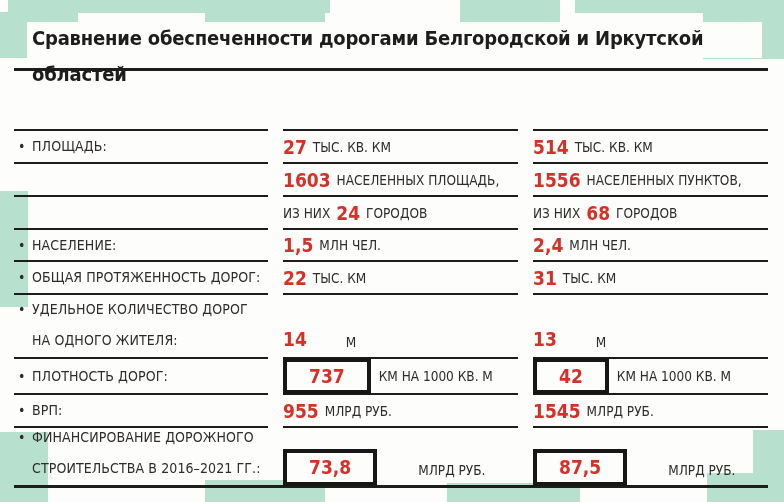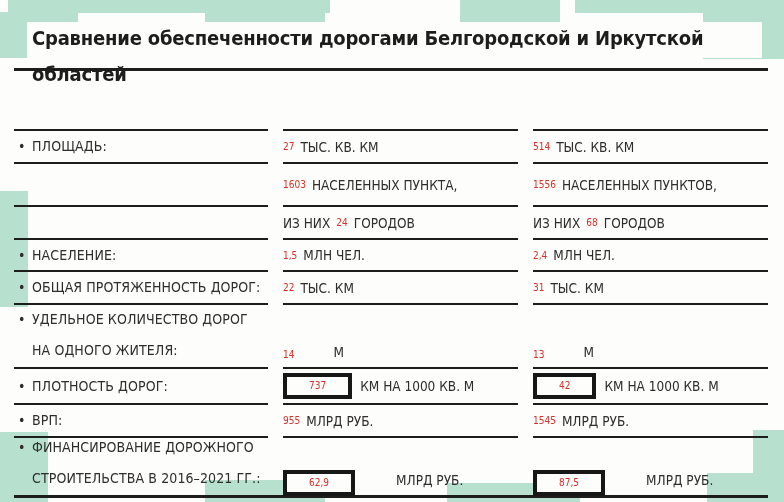--- a/index.html
+++ b/index.html
@@ -50,21 +50,21 @@
   .val-cell{width:235px;flex:0 0 235px;display:flex;align-items:center;}
   .row.end .label-cell{justify-content:flex-end;padding-bottom:1px;}
   .row.end .val-cell{align-items:flex-end;padding-bottom:7px;gap:33px;}
   .row.hdr{height:58px;flex-direction:column;}
   .hdr .val-cell{align-items:flex-end;padding-bottom:6px;}
   .region-h{font-size:19px;font-weight:bold;color:var(--hred);letter-spacing:-0.2px;white-space:nowrap;}
   .lab-line{position:relative;padding-left:18px;font-size:14px;line-height:31px;letter-spacing:0.1px;white-space:nowrap;}
   .bullet{position:absolute;left:4px;top:0;font-size:14px;}
   .vp{white-space:nowrap;}
   .vp + .vp{margin-left:6px;}
-  .num{color:var(--red);font-weight:normal;font-size:10px;}
+  .num{color:var(--red);font-weight:bold;font-size:19px;}
   .unit{font-size:13.5px;color:var(--txt);}
   .box{border:4px solid #171717;background:#fdfdfc;padding:3px 22px;display:inline-block;line-height:1.2;}
   .box.mid{margin:-5px 2px -5px 0;position:relative;z-index:2;}
   .box.low{position:relative;top:8px;margin-right:2px;z-index:2;}
 </style>
 </head>
 <body>
 
 <div class="stage">
 
@@ -105,26 +105,26 @@
         <div class="cell val-cell">
           <span class="vp num">27</span>
           <span class="vp unit">ТЫС. КВ. КМ</span>
         </div>
         <div class="gap"></div>
         <div class="cell val-cell">
           <span class="vp num">514</span>
           <span class="vp unit">ТЫС. КВ. КМ</span>
         </div>
       </div>
-      <div class="row" style="height: 43px;">
+      <div class="row" style="height: 33px;">
         <div class="cell label-cell"></div>
         <div class="gap"></div>
         <div class="cell val-cell">
           <span class="vp num">1603</span>
-          <span class="vp unit">НАСЕЛЕННЫХ ПУНКТА,</span>
+          <span class="vp unit">НАСЕЛЕННЫХ ПЛОЩАДЬ,</span>
         </div>
         <div class="gap"></div>
         <div class="cell val-cell">
           <span class="vp num">1556</span>
           <span class="vp unit">НАСЕЛЕННЫХ ПУНКТОВ,</span>
         </div>
       </div>
       <div class="row" style="height: 33px;">
         <div class="cell label-cell"></div>
         <div class="gap"></div>
@@ -216,21 +216,21 @@
           <span class="vp unit">МЛРД РУБ.</span>
         </div>
       </div>
       <div class="row end" style="height: 59px;">
         <div class="cell label-cell">
           <div class="lab-line"><span class="bullet">•</span>ФИНАНСИРОВАНИЕ ДОРОЖНОГО</div>
           <div class="lab-line">СТРОИТЕЛЬСТВА В 2016–2021 ГГ.:</div>
         </div>
         <div class="gap"></div>
         <div class="cell val-cell">
-          <span class="vp num box low">62,9</span>
+          <span class="vp num box low">73,8</span>
           <span class="vp unit">МЛРД РУБ.</span>
         </div>
         <div class="gap"></div>
         <div class="cell val-cell">
           <span class="vp num box low">87,5</span>
           <span class="vp unit">МЛРД РУБ.</span>
         </div>
       </div>
     </div>
 </div>

